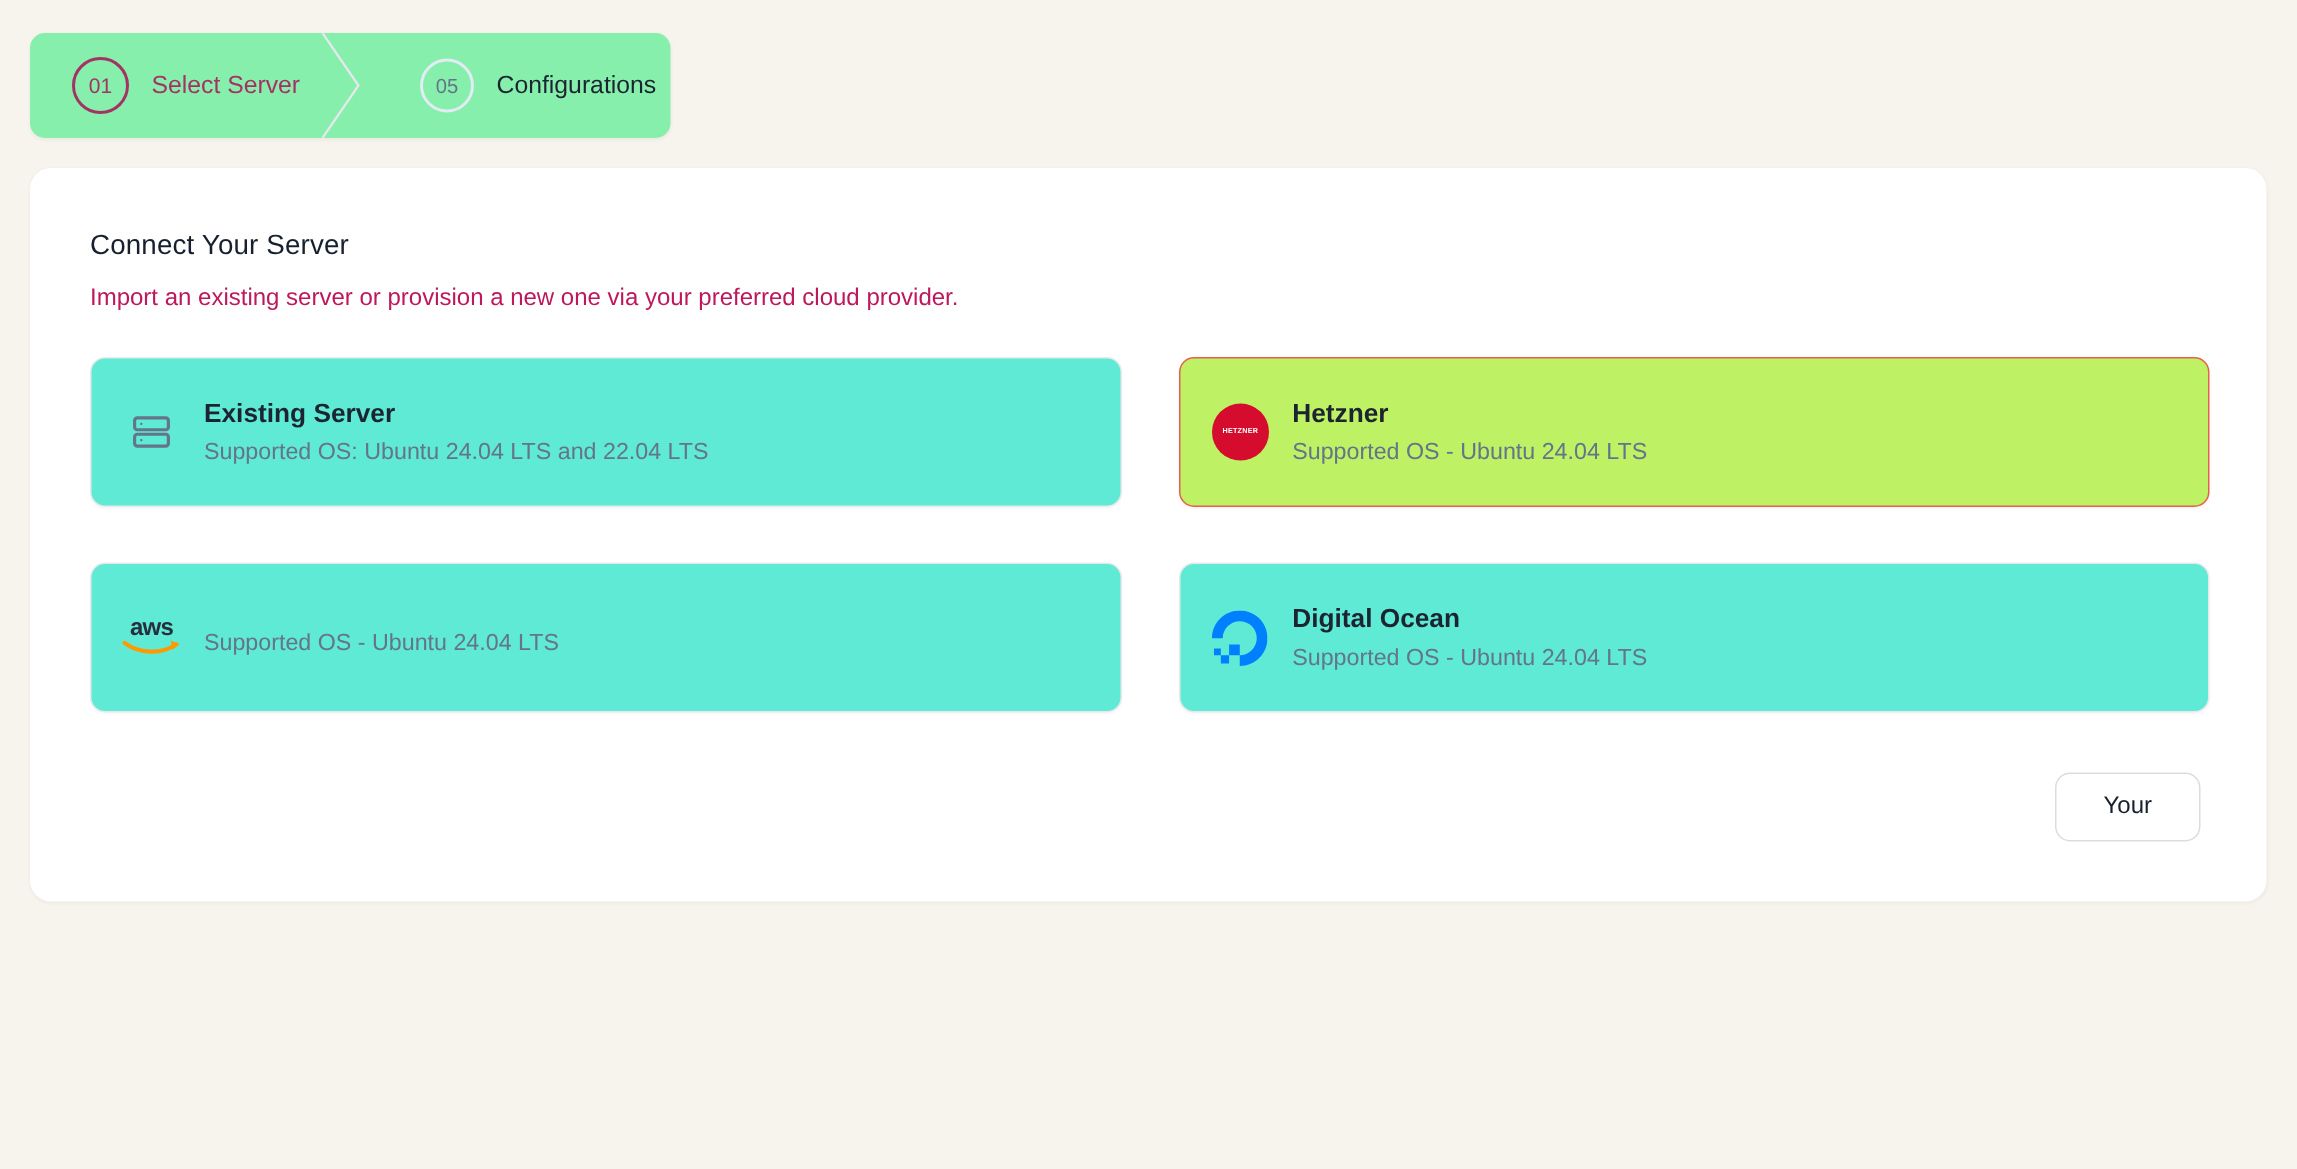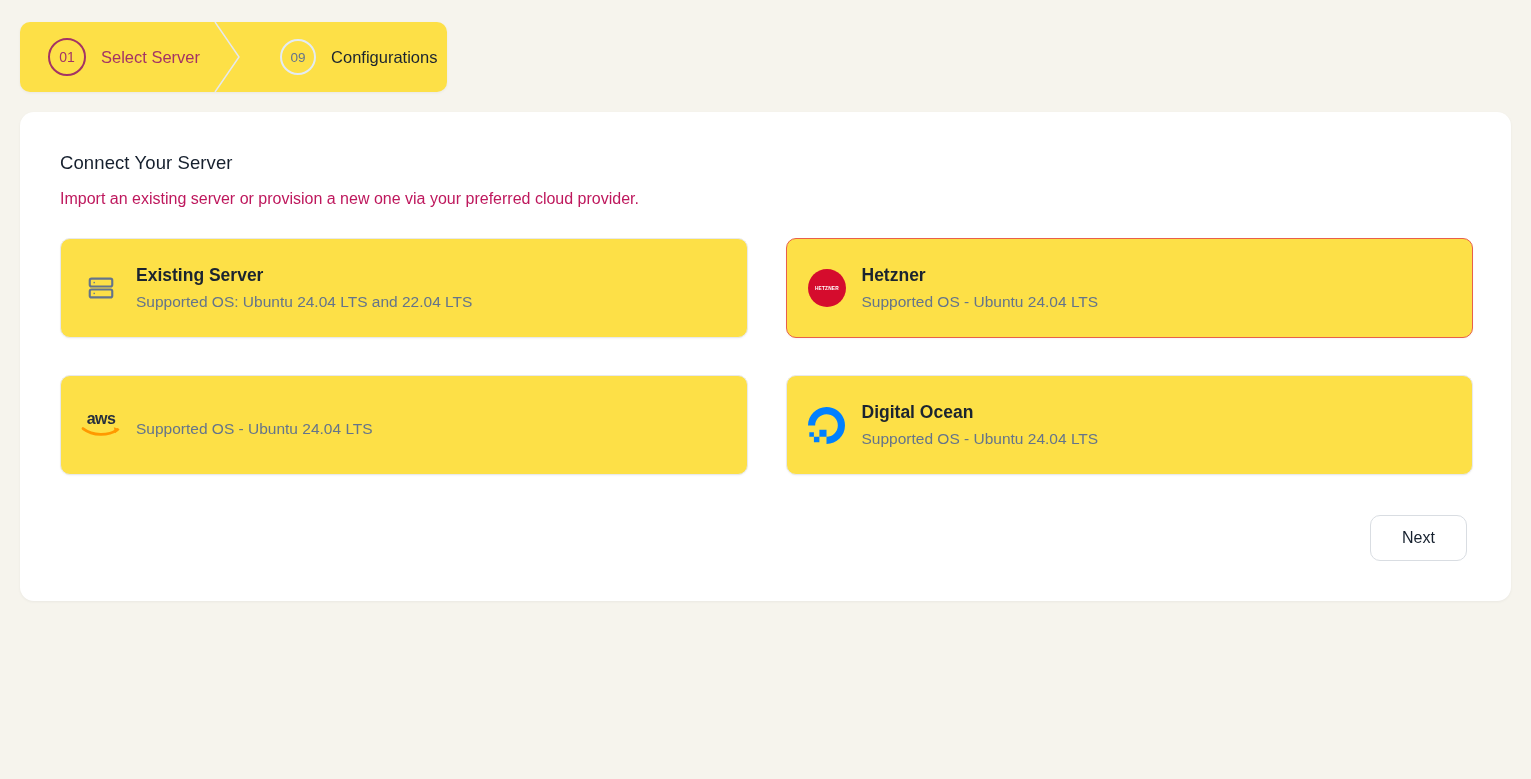--- a/index.html
+++ b/index.html
@@ -9,21 +9,21 @@
     font-family:"Liberation Sans", sans-serif;
     color:#1b2430;
     overflow:hidden;
   }
   .viewport { position:relative; width:1531px; height:779px; }
 
   
   .stepper {
     position:absolute; left:20px; top:22px;
     width:427px; height:70px;
-    background:#fde047; border-radius:10px;
+    background:#86efac; border-radius:10px;
     display:flex; align-items:center;
     box-shadow:0 1px 3px rgba(16,24,40,.05);
     overflow:hidden;
   }
   .step { display:flex; align-items:center; gap:15px; cursor:pointer; }
   .step-one { padding-left:28px; }
   .step-two { padding-left:40px; }
   .step-circle {
     display:flex; align-items:center; justify-content:center;
     border-radius:50%; font-size:14px; flex-shrink:0;
@@ -52,30 +52,30 @@
   .panel-title { font-size:18.5px; font-weight:400; color:#16202e; letter-spacing:.1px; }
   .panel-subtitle { margin-top:16px; font-size:16px; color:#be185d; }
 
   .provider-grid {
     margin-top:30px;
     display:grid; grid-template-columns:1fr 1fr;
     column-gap:38px; row-gap:37px;
   }
   .provider-card {
     height:100px;
-    background:#fde047;
+    background:#5eead4;
     border:1px solid #e8e9eb;
     border-radius:10px;
     display:flex; align-items:center;
     padding:0 20px; gap:15px;
     cursor:pointer;
     box-shadow:0 1px 2px rgba(16,24,40,.04);
   }
   .provider-card.selected {
-    background:#fde047;
+    background:#bef264;
     border:1px solid #e8604a;
   }
   .icon-wrap { width:40px; display:flex; align-items:center; justify-content:center; flex-shrink:0; }
   .pc-text { display:flex; flex-direction:column; }
   .pc-title { font-size:17.5px; font-weight:700; color:#1b2430; }
   .pc-desc { margin-top:7px; font-size:15.5px; color:#64748b; }
 
   
   .hetzner-circle {
     width:38px; height:38px; border-radius:50%;
@@ -112,21 +112,21 @@
 
   <div class="stepper">
     <div class="step step-one">
       <span class="step-circle active">01</span>
       <span class="step-label active">Select Server</span>
     </div>
     <svg class="chevron-sep" width="26" height="70" viewBox="0 0 26 70">
       <polyline points="1,0 25,35 1,70" fill="none" stroke="#e5e8ed" stroke-width="1.5"></polyline>
     </svg>
     <div class="step step-two">
-      <span class="step-circle inactive">09</span>
+      <span class="step-circle inactive">05</span>
       <span class="step-label inactive">Configurations</span>
     </div>
   </div>
 
   <div class="main-card">
     <div class="panel-title">Connect Your Server</div>
     <div class="panel-subtitle">Import an existing server or provision a new one via your preferred cloud provider.</div>
 
     <div class="provider-grid">
 
@@ -179,16 +179,16 @@
           </svg>
         </span>
         <span class="pc-text">
           <span class="pc-title">Digital Ocean</span>
           <span class="pc-desc">Supported OS - Ubuntu 24.04 LTS</span>
         </span>
       </div>
 
     </div>
 
-    <button class="next-btn">Next</button>
+    <button class="next-btn">Your</button>
   </div>
 
 </div>
 
 </body></html>

